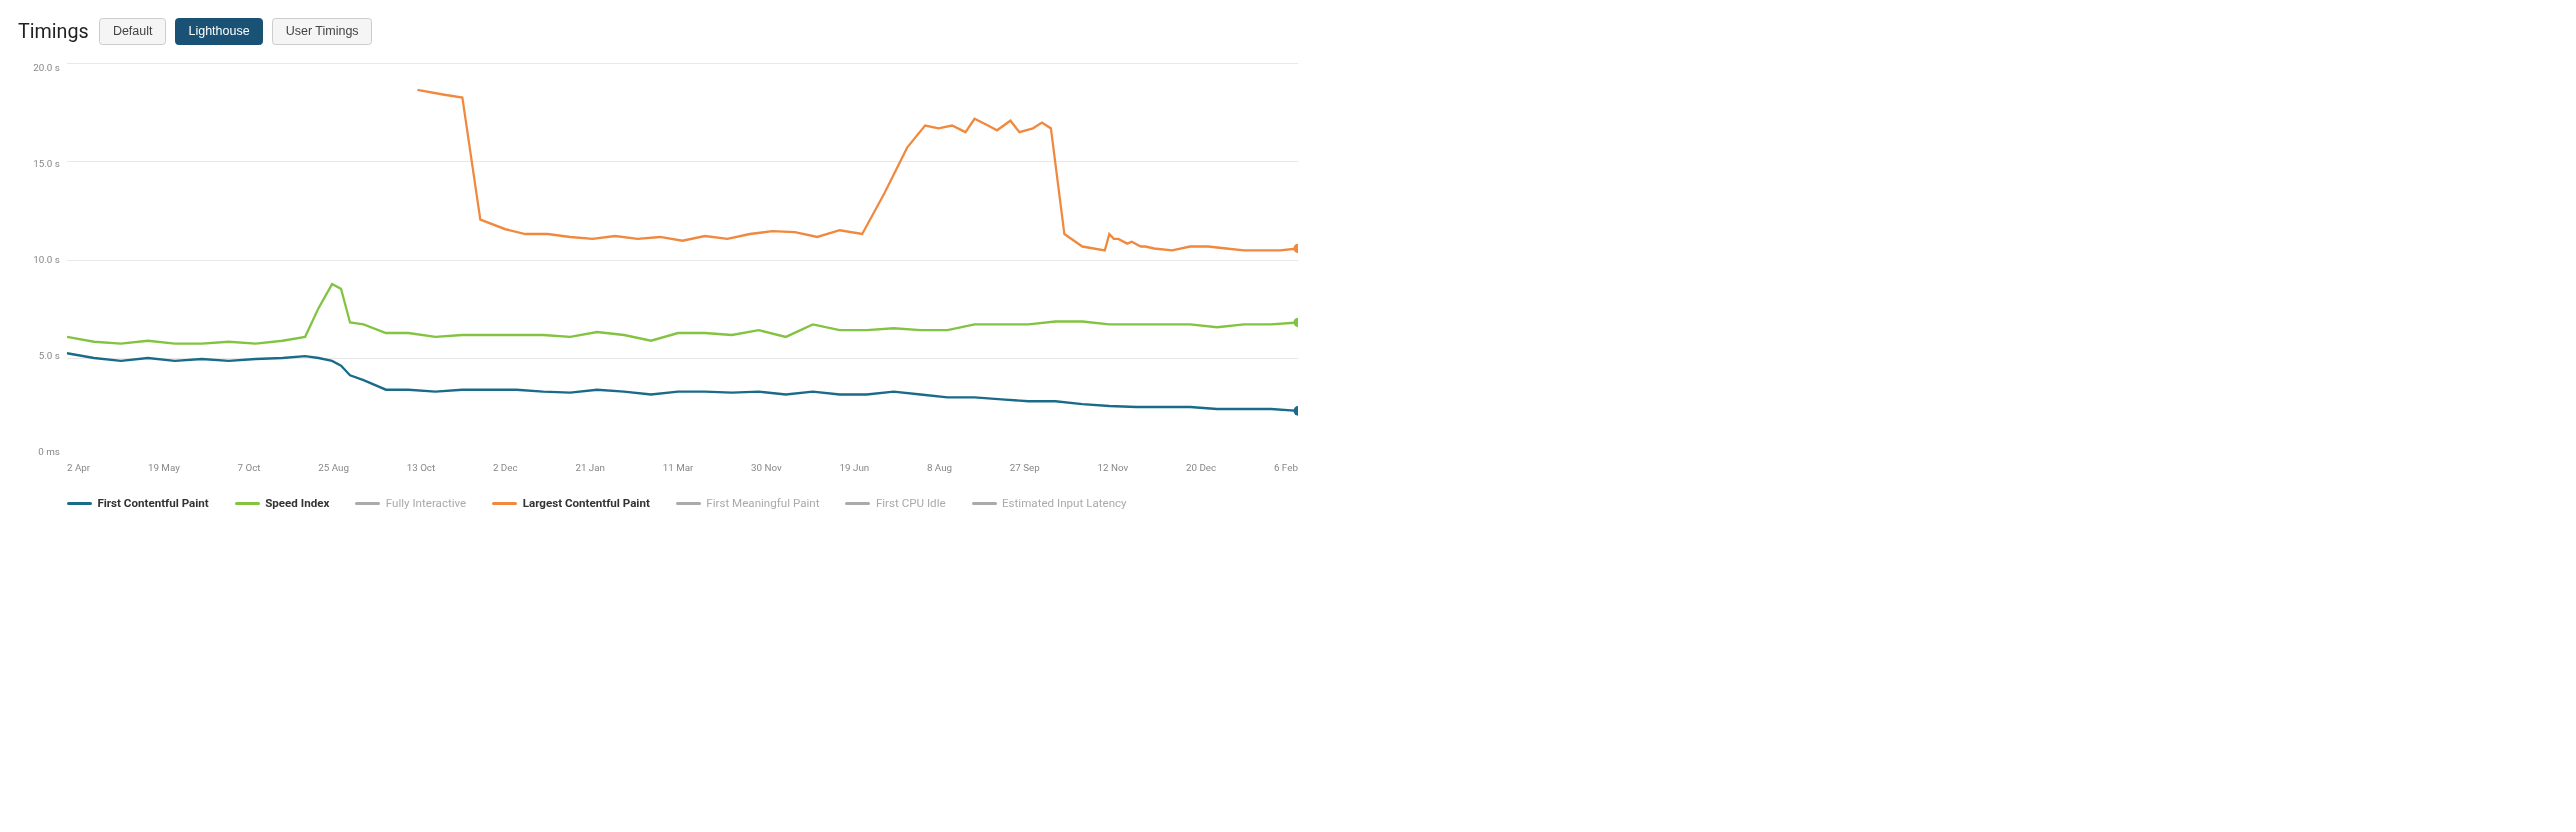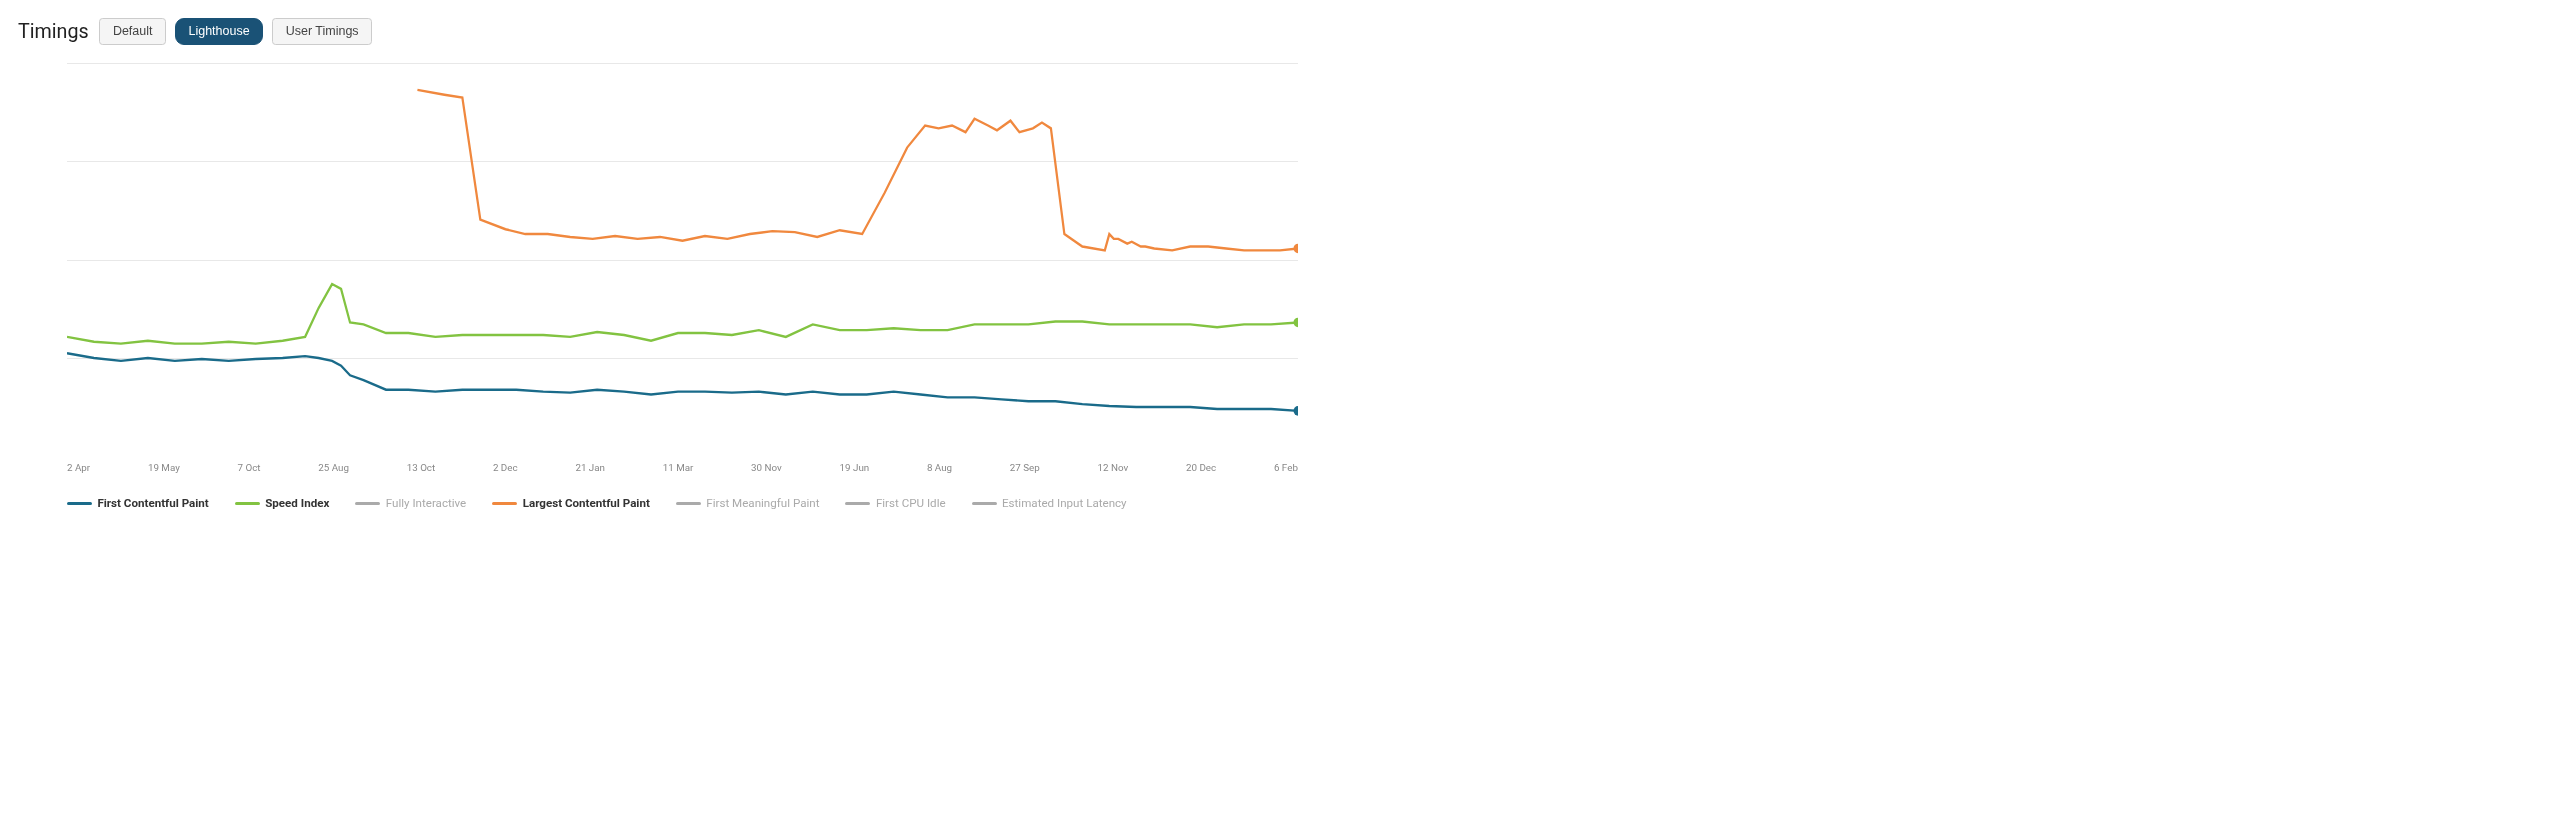--- a/index.html
+++ b/index.html
@@ -34,21 +34,20 @@
       border: 0.9px solid #ccc;
       background: #f5f5f5;
       font-size: 12.5px;
       cursor: pointer;
       color: #444;
     }
     .tab-btn.active {
       background: #1a5276;
       color: #fff;
       border-color: #1a5276;
-      border-radius: 9px;
     }
     .y-axis {
       position: absolute;
       left: 0;
       top: 0;
       bottom: 27px;
       width: 49px;
       display: flex;
       flex-direction: column;
       justify-content: space-between;
@@ -125,20 +124,27 @@
     <span class="title">Timings</span>
     <div class="tabs">
       <button class="tab-btn">Default</button>
       <button class="tab-btn active">Lighthouse</button>
       <button class="tab-btn">User Timings</button>
     </div>
   </div>
 
   <div style="position:relative; width:100%; height:421px;">
 
+    <div class="y-axis">
+      <span class="y-label">20.0 s</span>
+      <span class="y-label">15.0 s</span>
+      <span class="y-label">10.0 s</span>
+      <span class="y-label">5.0 s</span>
+      <span class="y-label">0 ms</span>
+    </div>
 
     <div class="chart-inner">
 
       <div class="grid-lines">
         <div class="grid-line" style="top:0%"></div>
         <div class="grid-line" style="top:25%"></div>
         <div class="grid-line" style="top:50%"></div>
         <div class="grid-line" style="top:75%"></div>
 
       </div>

